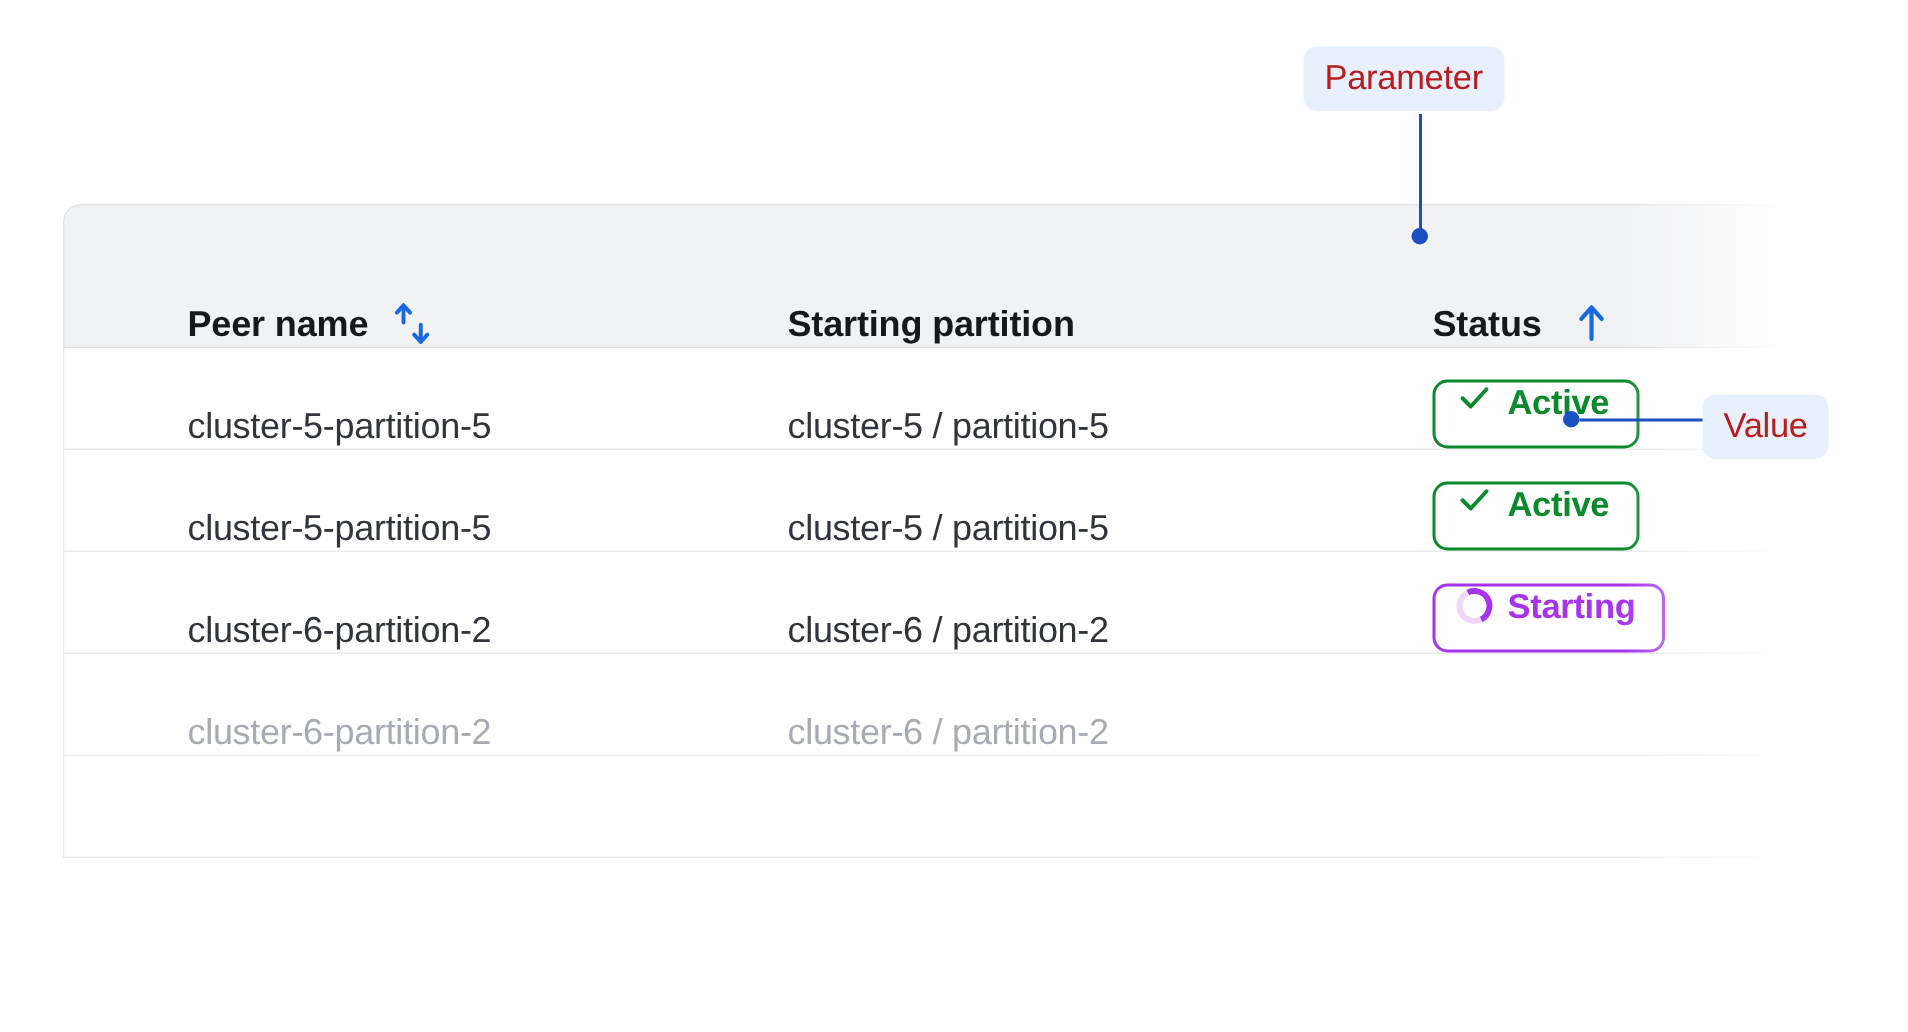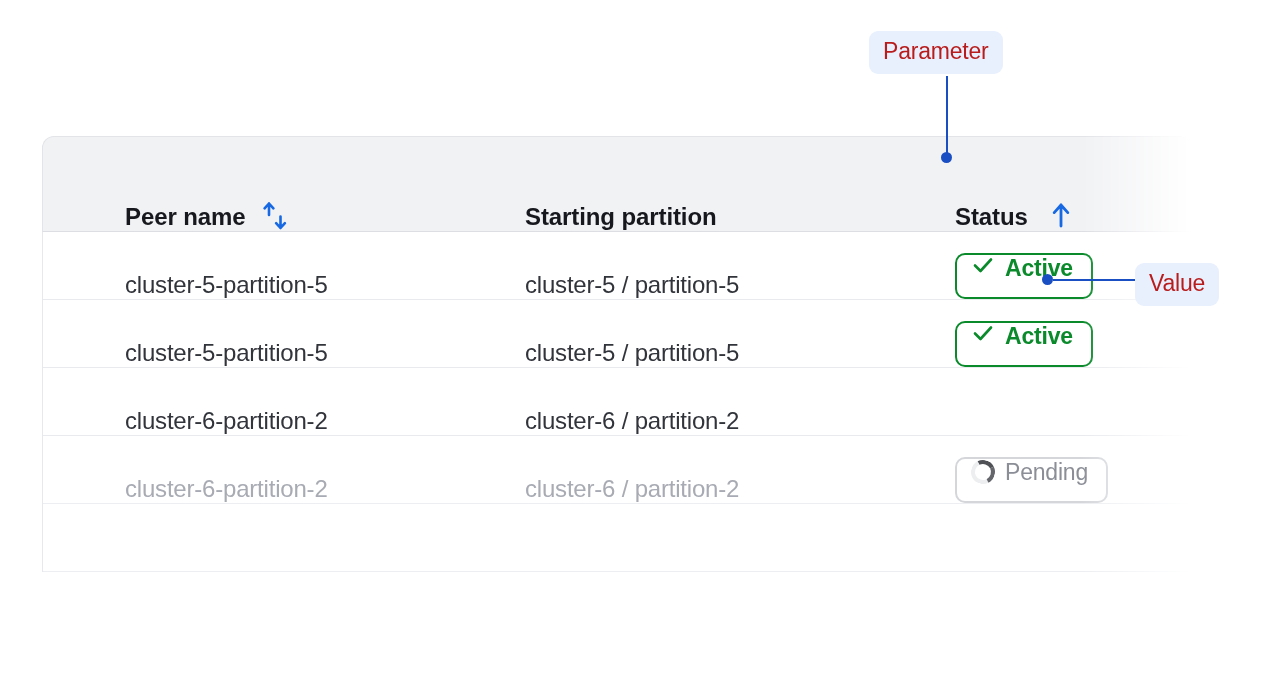--- a/index.html
+++ b/index.html
@@ -242,34 +242,34 @@
         </div>
       </div>
 
       <div class="trow">
         <div class="cell c-name">
           <span class="td-text">cluster-6-partition-2</span>
         </div>
         <div class="cell c-part">
           <span class="td-text">cluster-6 / partition-2</span>
         </div>
+        <div class="cell c-stat">
+          <span class="badge badge-starting">
+            <span class="spinner spinner-purple"></span>
+            <span class="badge-label">Starting</span>
+          </span>
+        </div>
       </div>
 
       <div class="trow dim last">
         <div class="cell c-name">
           <span class="td-text">cluster-6-partition-2</span>
         </div>
         <div class="cell c-part">
           <span class="td-text">cluster-6 / partition-2</span>
-        </div>
-        <div class="cell c-stat">
-          <span class="badge badge-pending">
-            <span class="spinner spinner-gray"></span>
-            <span class="badge-label">Pending</span>
-          </span>
         </div>
       </div>
 
       <div class="trow last"></div>
 
     </div>
   </div>
 </div>
 
 <div class="anno-chip" id="anno-parameter">Parameter</div>

